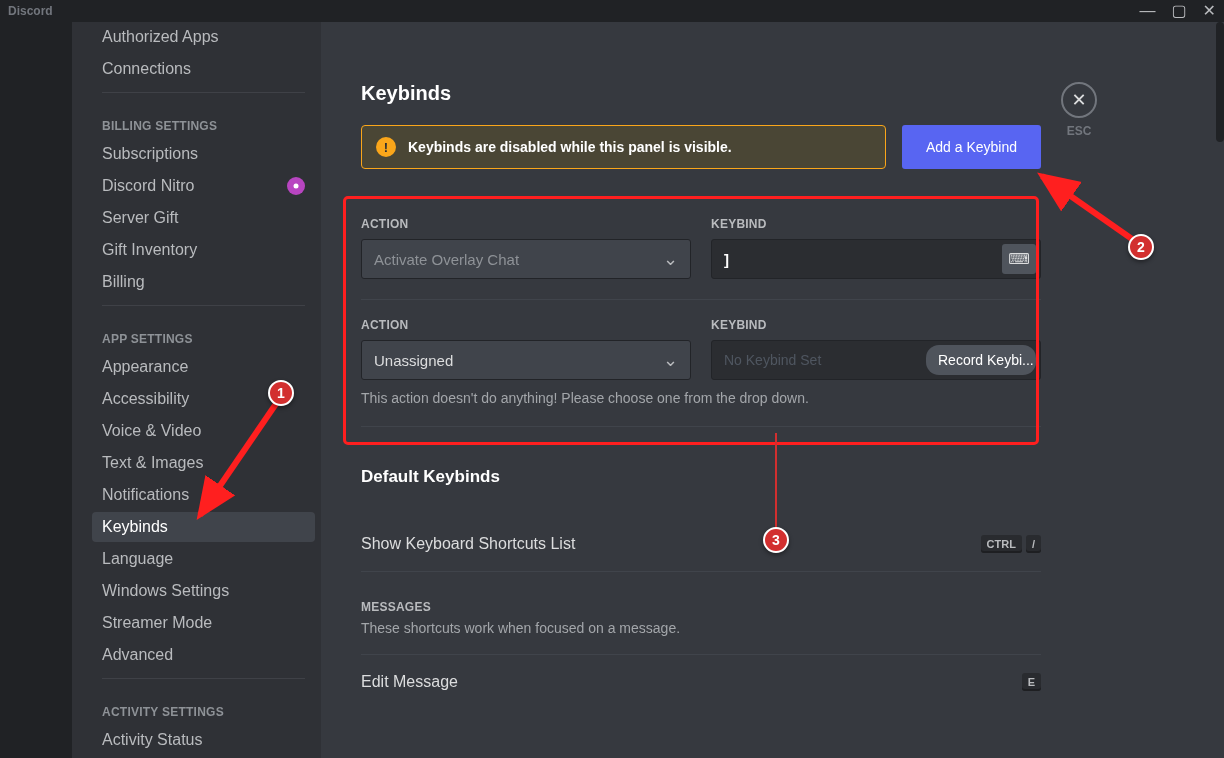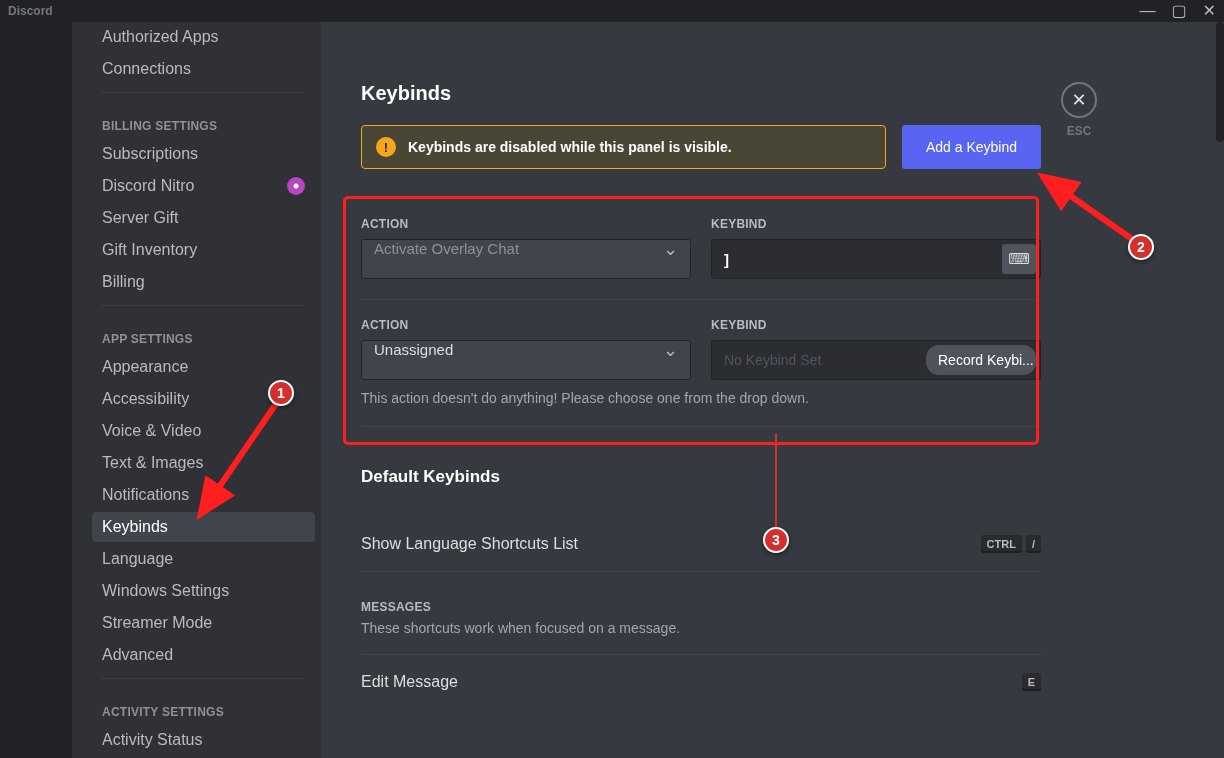--- a/index.html
+++ b/index.html
@@ -160,20 +160,21 @@
       color: #b9bbbe;
       margin-bottom: 8px;
       letter-spacing: 0.02em;
     }
     .select-box {
       background: #40444b;
       border: 1px solid #222428;
       border-radius: 3px;
       height: 40px;
       display: flex;
+      align-items: center;
       justify-content: space-between;
       padding: 0 12px;
       font-size: 15px;
       cursor: pointer;
     }
     .select-box.dimmed { color: #8e9297; }
     .select-box.normal { color: #dcddde; }
     .chevron { color: #b9bbbe; font-size: 18px; line-height:1; }
     .keybind-input {
       background: #2b2d31;
@@ -448,21 +449,21 @@
               </div>
             </div>
             <div class="help-text">This action doesn't do anything! Please choose one from the drop down.</div>
           </div>
         </div>
 
       <h3 class="section-title">Default Keybinds</h3>
 
       <div id="default-rows">
           <div class="default-row">
-            <div class="default-row-label">Show Language Shortcuts List</div>
+            <div class="default-row-label">Show Keyboard Shortcuts List</div>
             <div class="key-combo">
               <span class="key-chip">CTRL</span>
               <span class="key-chip">/</span>
             </div>
           </div>
         </div>
 
       <div class="subheading">MESSAGES</div>
       <div class="subdesc">These shortcuts work when focused on a message.</div>
       <div style="height:1px;background:#40444b;margin-top:18px"></div>

